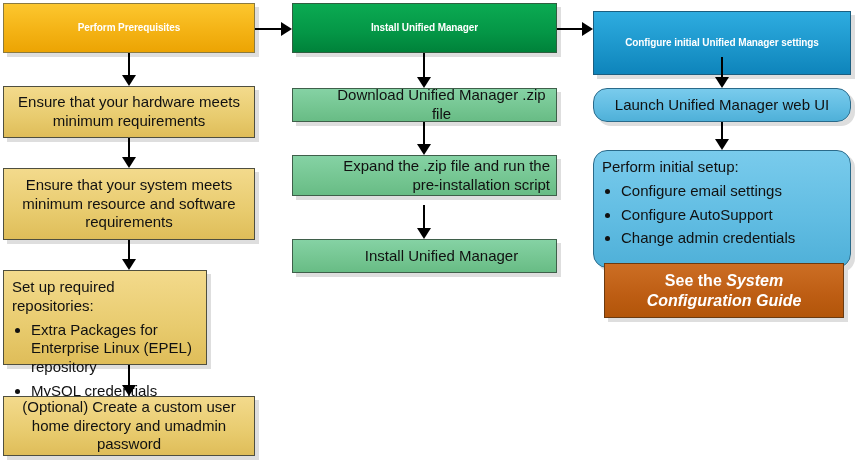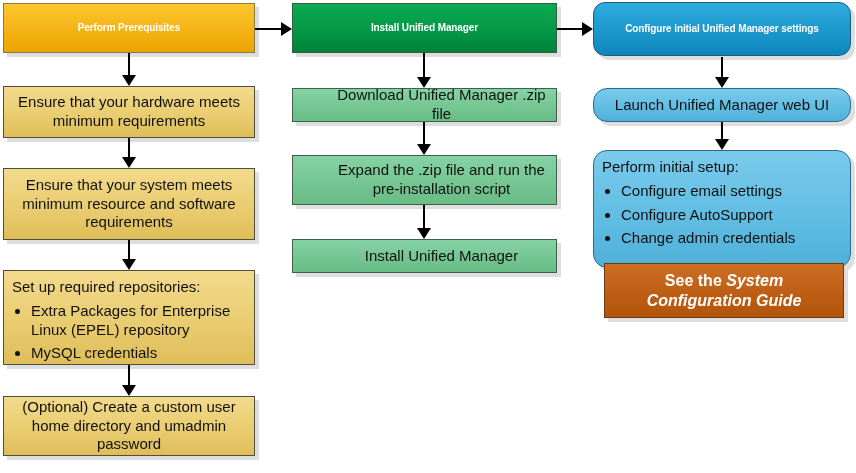--- a/index.html
+++ b/index.html
@@ -70,21 +70,21 @@
   <div class="v-arrow" style="left:122px; top:53px; height:33px;"></div>
 
   <div class="box center gold-step" style="left:3px; top:86px; width:252px; height:52px;">Ensure that your hardware meets minimum requirements</div>
 
   <div class="v-arrow" style="left:122px; top:138px; height:30px;"></div>
 
   <div class="box center gold-step" style="left:3px; top:168px; width:252px; height:72px;">Ensure that your system meets minimum resource and software requirements</div>
 
   <div class="v-arrow" style="left:122px; top:240px; height:30px;"></div>
 
-  <div class="box bullet-box gold-step" style="left:3px; top:270px; width:252px; height:95px;">
+  <div class="box bullet-box gold-step" style="left:3px; top:270px; width:204px; height:95px;">
     <div>Set up required repositories:</div>
     <ul>
       <li>Extra Packages for Enterprise Linux (EPEL) repository</li>
       <li>MySQL credentials</li>
     </ul>
   </div>
 
   <div class="v-arrow" style="left:122px; top:365px; height:31px;"></div>
 
   <div class="box center gold-step" style="left:3px; top:396px; width:252px; height:60px;">(Optional) Create a custom user home directory and umadmin password</div>
@@ -92,29 +92,29 @@
   <div class="h-arrow" style="left:255px; top:22px; width:37px;"></div>
 
   <div class="box center header green-header" style="left:292px; top:3px; width:265px; height:50px;">Install Unified Manager</div>
 
   <div class="v-arrow" style="left:417px; top:53px; height:35px;"></div>
 
   <div class="box center green-step" style="left:292px; top:88px; width:265px; height:34px;">Download Unified Manager .zip file</div>
 
   <div class="v-arrow" style="left:417px; top:122px; height:33px;"></div>
 
-  <div class="box center green-step" style="left:292px; top:155px; width:265px; height:50px;">Expand the .zip file and run the pre-installation script</div>
+  <div class="box center green-step" style="left:292px; top:155px; width:265px; height:41px;text-align:right;">Expand the .zip file and run the pre-installation script</div>
 
   <div class="v-arrow" style="left:417px; top:205px; height:34px;"></div>
 
   <div class="box center green-step" style="left:292px; top:239px; width:265px; height:34px;">Install Unified Manager</div>
 
   <div class="h-arrow" style="left:557px; top:22px; width:36px;"></div>
 
-  <div class="box center header blue-header" style="left:593px; top:2px; width:258px; height:54px;border-radius:12px;">Configure initial Unified Manager settings</div>
+  <div class="box center header blue-header" style="left:593px; top:11px; width:258px; height:64px;">Configure initial Unified Manager settings</div>
 
   <div class="v-arrow" style="left:715px; top:57px; height:31px;"></div>
 
   <div class="box center blue-step" style="left:593px; top:88px; width:258px; height:34px;">Launch Unified Manager web UI</div>
 
   <div class="v-arrow" style="left:715px; top:122px; height:28px;"></div>
 
   <div class="box bullet-box blue-step" style="left:593px; top:150px; width:258px; height:118px;">
     <div>Perform initial setup:</div>
     <ul>

